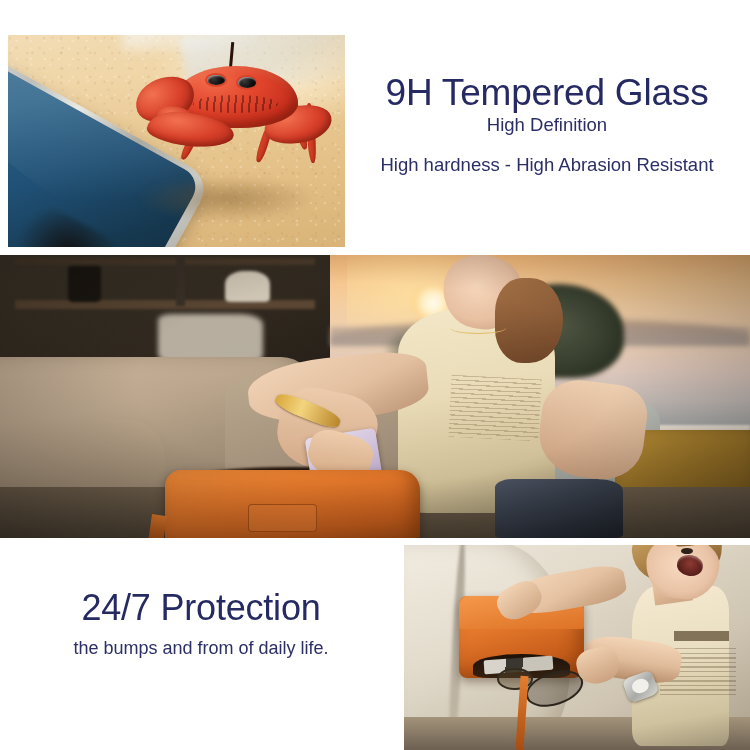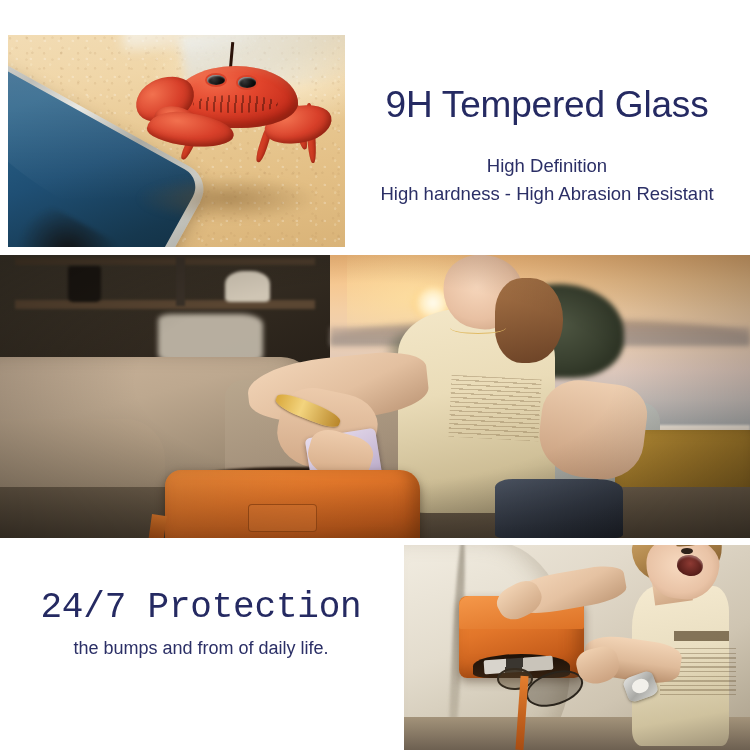--- a/index.html
+++ b/index.html
@@ -505,41 +505,41 @@
     background: #2e2119; border-radius: 50%;
   }
   .sp-eye-1 { left: 80%; top: 1.5%; }
   .sp-brow {
     position: absolute; left: 78.5%; top: -1%; width: 7%; height: 1.6%;
     background: #8a6535; border-radius: 50%; transform: rotate(-6deg);
   }
 
   
   .text-block { position: absolute; text-align: center; color: #252a62; }
-  #text-top { left: 348px; top: 84px; width: 398px; }
+  #text-top { left: 348px; top: 72px; width: 398px; }
   #text-bottom { left: 6px; top: 588px; width: 390px; }
 
   .headline {
     font-size: 37px;
     font-weight: 400;
     letter-spacing: -.2px;
     line-height: 1.12;
     margin: 0;
     color: #252a62;
   }
-  #text-bottom .headline { font-size: 36px; font-family: Liberation Mono, monospace; }
+  #text-bottom .headline { font-size: 36px; }
   .subline {
     font-size: 18.5px;
     font-weight: 400;
     line-height: 1.34;
     margin: 0;
     color: #2b2f66;
   }
-  .sub-1 { margin-top: 29px; }
-  .sub-2 { margin-top: 3px; }
+  .sub-1 { margin-top: 0; }
+  .sub-2 { margin-top: 15px; }
   #text-bottom .sub-1 { margin-top: 16px; font-size: 18px; }
   #text-bottom .sub-2 { margin-top: 8px; font-size: 18px; }
 </style>
 </head>
 <body>
 
 <div class="panel" id="panel-crab">
   <div class="sand-grain"></div>
   <div class="surf-band"></div>
   <div class="surf-band2"></div>

